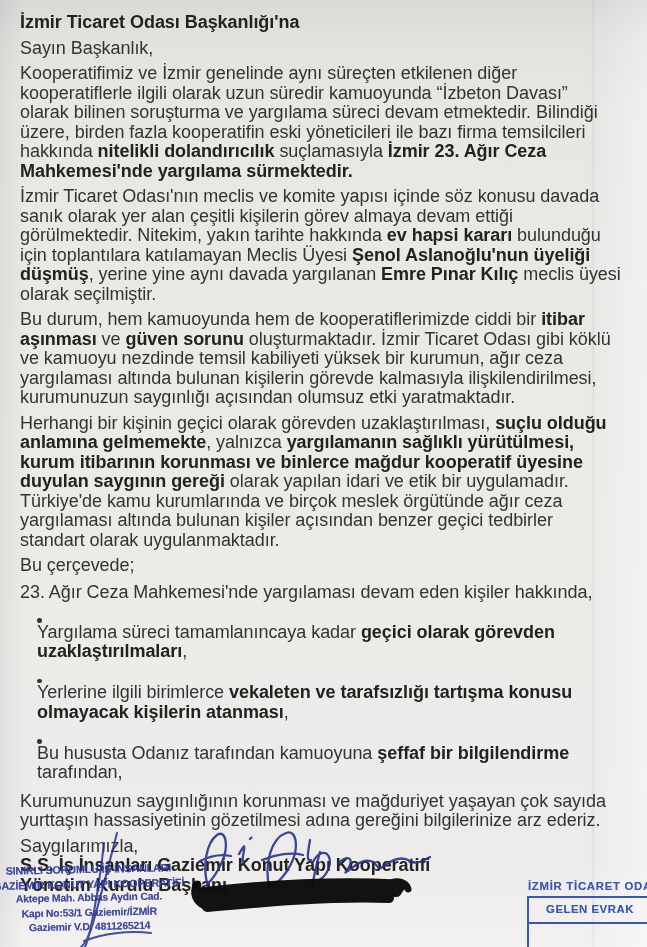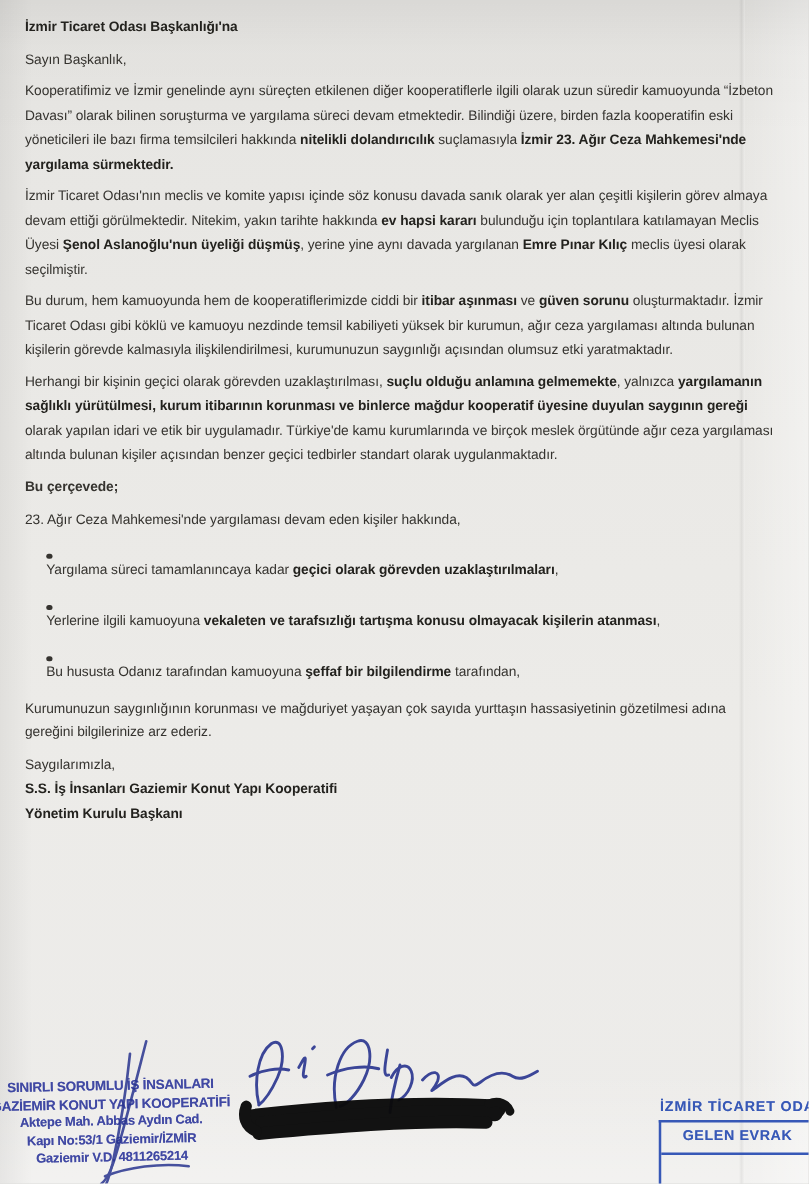--- a/index.html
+++ b/index.html
@@ -15,26 +15,26 @@
       linear-gradient(90deg, rgba(0,0,0,.05) 0, rgba(0,0,0,0) 26px),
       linear-gradient(270deg, rgba(255,255,255,.38) 0, rgba(255,255,255,0) 52px),
       linear-gradient(0deg, rgba(255,255,255,.30) 0, rgba(255,255,255,0) 90px);
   }
   .crease{
     position:absolute; top:0; left:591px; width:5px; height:947px; z-index:1; pointer-events:none;
     background:linear-gradient(90deg, rgba(0,0,0,0), rgba(0,0,0,.05) 45%, rgba(255,255,255,.22));
   }
   .content{
     position:absolute; z-index:2; top:13px; left:20px; right:26px;
-    font-size:11px; line-height:19.5px; letter-spacing:-.05px; color:#35332f;
+    font-size:18px; line-height:19.5px; letter-spacing:-.05px; color:#35332f;
   }
   .content p{margin:0 0 6px 0;}
   .content b{font-weight:700; color:#23221e;}
   .bold{font-weight:700; color:#23221e;}
-  .gap7{margin-bottom:7px !important;font-weight:bold;}
+  .gap7{margin-bottom:7px !important;}
   .intro{margin-left:24px; margin-bottom:8px !important;}
   .bullet{display:flex; margin:0 0 9px 17px;flex-direction:column;}
   .bullet .dot{flex:none; width:4.5px; height:4.5px; border-radius:50%; background:#35332f; margin:8px 11px 0 0;}
   .tight{margin-bottom:0 !important;}
   
   .stamp-coop{
     position:absolute; z-index:3; left:-14px; top:862px; width:206px;
     text-align:center; color:#3740a0; transform:rotate(-1.2deg); opacity:.95;
     font-weight:700; text-shadow:0 0 .5px rgba(55,64,160,.55);
   }
@@ -67,21 +67,21 @@
 
     <p class="gap7">Bu çerçevede;</p>
     <p class="intro">23. Ağır Ceza Mahkemesi'nde yargılaması devam eden kişiler hakkında,</p>
 
     <div class="bullet">
       <span class="dot"></span>
       <span class="btxt"><span>Yargılama süreci tamamlanıncaya kadar </span><b>geçici olarak görevden uzaklaştırılmaları</b><span>,</span></span>
     </div>
     <div class="bullet">
       <span class="dot"></span>
-      <span class="btxt"><span>Yerlerine ilgili kamuoyuna </span><b>vekaleten ve tarafsızlığı tartışma konusu olmayacak kişilerin atanması</b><span>,</span></span>
+      <span class="btxt"><span>Yerlerine ilgili birimlerce </span><b>vekaleten ve tarafsızlığı tartışma konusu olmayacak kişilerin atanması</b><span>,</span></span>
     </div>
     <div class="bullet">
       <span class="dot"></span>
       <span class="btxt"><span>Bu hususta Odanız tarafından kamuoyuna </span><b>şeffaf bir bilgilendirme</b><span> tarafından,</span></span>
     </div>
 
     <p>Kurumunuzun saygınlığının korunması ve mağduriyet yaşayan çok sayıda yurttaşın hassasiyetinin gözetilmesi adına gereğini bilgilerinize arz ederiz.</p>
 
     <p class="tight">Saygılarımızla,</p>
     <p class="bold tight">S.S. İş İnsanları Gaziemir Konut Yapı Kooperatifi</p>

